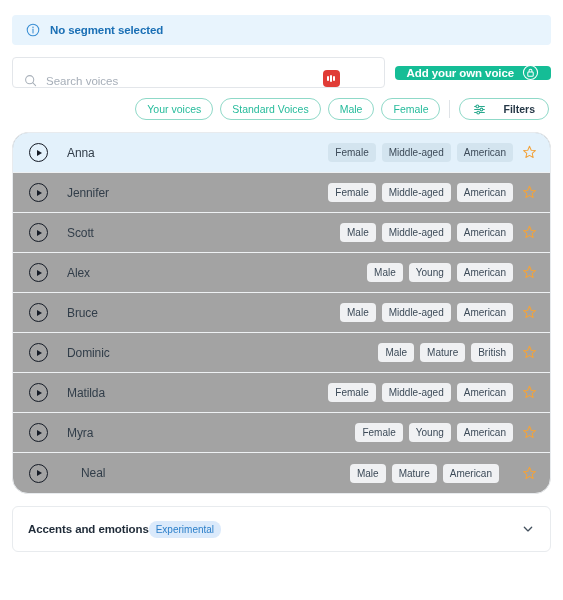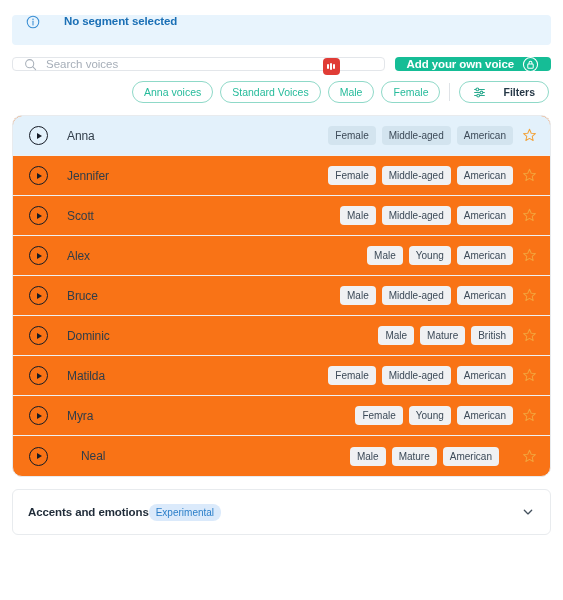--- a/index.html
+++ b/index.html
@@ -56,45 +56,45 @@
     border: none;
   }
 
   
   .banner {
     margin-top: 15px;
     height: 30px;
     background: #e8f4fd;
     border-radius: 4px;
     display: flex;
-    align-items: flex-start;
+    align-items: center;
     padding: 0 14px;
-    gap: 24px;
+    gap: 10px;
   }
   .banner-text {
     font-size: 11.5px;
     font-weight: 700;
     color: #1a6fb5;
     letter-spacing: -0.1px;
   }
 
   
   .search-row {
     margin-top: 12px;
     display: flex;
     gap: 10px;
     align-items: center;
   }
   .search-box {
     flex: 1;
-    height: 14px;
+    height: 31px;
     border: 1px solid #e3e6ea;
     border-radius: 4px;
     display: flex;
-    align-items: flex-start;
+    align-items: flex-end;
     padding: 0 8px 0 11px;
     background: #fff;
     position: relative;
   }
   .search-box input {
     flex: 1;
     border: none;
     outline: none;
     font-size: 11.5px;
     font-family: "Liberation Sans", sans-serif;
@@ -175,23 +175,23 @@
     color: #253746;
     font-weight: 700;
     gap: 17px;
     padding: 0 13px;
   }
 
   
   .voice-list {
     margin-top: 12px;
     border: 1px solid #e8ebee;
-    border-radius: 10px;
+    border-radius: 16px;
     overflow: hidden;
-    background: #f97316;
+    background: #a3a3a3;
   }
   .voice-row {
     height: 40px;
     display: flex;
     align-items: center;
     padding: 0 13px 0 16px;
     border-bottom: 1px solid #eef1f3;
     cursor: pointer;
   }
   .voice-row:last-child { border-bottom: none; gap: 14px; }
@@ -314,21 +314,21 @@
         <svg width="17" height="17" viewBox="0 0 20 20" fill="none" aria-hidden="true">
           <circle cx="10" cy="10" r="8.3" stroke="#ffffff" stroke-width="1.25"></circle>
           <rect x="6.8" y="9.3" width="6.4" height="5.2" rx="1.1" stroke="#ffffff" stroke-width="1.2"></rect>
           <path d="M8.3 9.3 V7.9 a1.7 1.7 0 0 1 3.4 0 V9.3" stroke="#ffffff" stroke-width="1.2"></path>
         </svg>
       </span>
     </button>
   </div>
 
   <div class="chips-row">
-    <div class="chip">Anna voices</div>
+    <div class="chip">Your voices</div>
     <div class="chip">Standard Voices</div>
     <div class="chip">Male</div>
     <div class="chip">Female</div>
     <div class="chip-sep"></div>
     <div class="chip filters">
       <span style="display:flex;">
         <svg width="13" height="13" viewBox="0 0 16 16" fill="none" aria-hidden="true">
           <path d="M2 4.2 H14 M2 8 H14 M2 11.8 H14" stroke="#2aa98e" stroke-width="1.3" stroke-linecap="round"></path>
           <circle cx="5.4" cy="4.2" r="1.7" fill="#ffffff" stroke="#2aa98e" stroke-width="1.3"></circle>
           <circle cx="10.4" cy="8" r="1.7" fill="#ffffff" stroke="#2aa98e" stroke-width="1.3"></circle>

